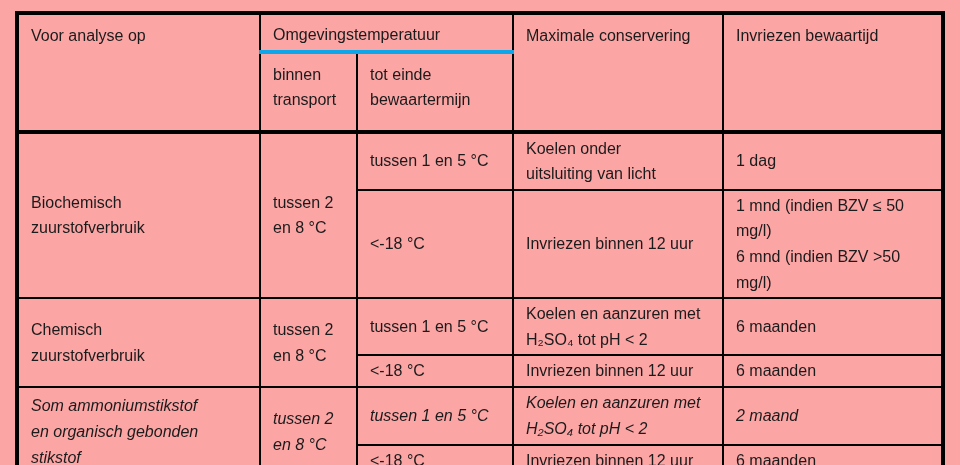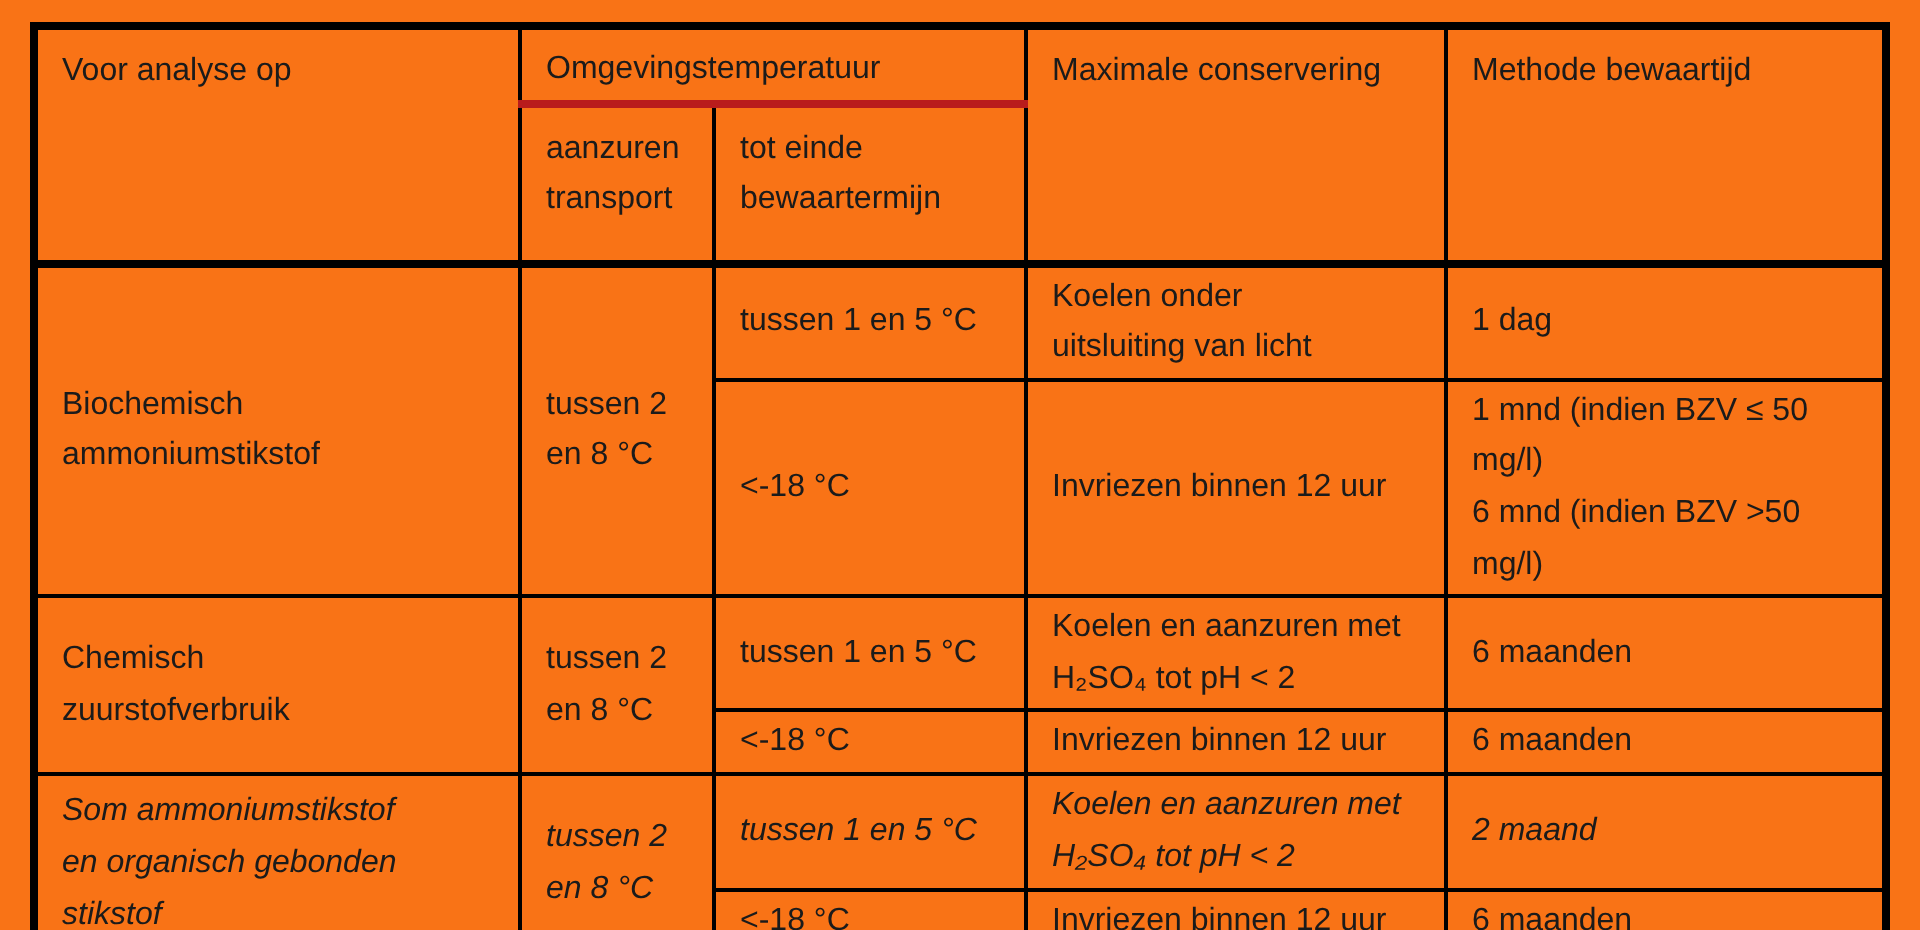--- a/index.html
+++ b/index.html
@@ -8,21 +8,21 @@
     background: #ffffff;
     width: 960px;
     height: 465px;
     overflow: hidden;
   }
   .doc-page {
     box-sizing: border-box;
     width: 960px;
     height: 465px;
     padding: 11px 0 0 15px;
-    background: #f97316;
+    background: #fca5a5;
   }
   table.spec-table {
     border-collapse: collapse;
     table-layout: fixed;
     width: 926px;
     border: 4px solid #000000;
     font-family: "Liberation Sans", "DejaVu Sans", sans-serif;
     font-size: 16px;
     line-height: 1.6;
     color: #1b1b1b;
@@ -37,21 +37,21 @@
     overflow: hidden;
   }
   
   .spec-table thead th {
     vertical-align: top;
     padding-top: 8px;
     border-bottom: 4px solid #000000; 
   }
   
   .spec-table th.group-head {
-    border-bottom: 4px solid #b91c1c;
+    border-bottom: 4px solid #0ea5e9;
     padding-top: 7px;
   }
   
   .spec-table tbody td {
     vertical-align: middle;
   }
   tr.hdr-top    { height: 34px; }
   tr.hdr-sub    { height: 80px; }
   tr.row-1a     { height: 52px; }
   tr.row-1b     { height: 98px; }
@@ -70,34 +70,34 @@
       <col style="width:97px">
       <col style="width:156px">
       <col style="width:210px">
       <col style="width:220px">
     </colgroup>
     <thead>
       <tr class="hdr-top">
         <th rowspan="2">Voor analyse op</th>
         <th colspan="2" class="group-head">Omgevingstemperatuur</th>
         <th rowspan="2">Maximale conservering</th>
-        <th rowspan="2">Methode bewaartijd</th>
+        <th rowspan="2">Invriezen bewaartijd</th>
       </tr>
       <tr class="hdr-sub">
-        <th>aanzuren
+        <th>binnen
 transport</th>
         <th>tot einde
 bewaartermijn</th>
       </tr>
     </thead>
     <tbody>
 
       <tr class="row-1a">
         <td rowspan="2">Biochemisch
-ammoniumstikstof</td>
+zuurstofverbruik</td>
         <td rowspan="2">tussen 2
 en 8 °C</td>
         <td>tussen 1 en 5 °C</td>
         <td>Koelen onder
 uitsluiting van licht</td>
         <td>1 dag</td>
       </tr>
       <tr class="row-1b">
         <td>&lt;-18 °C</td>
         <td>Invriezen binnen 12 uur</td>

